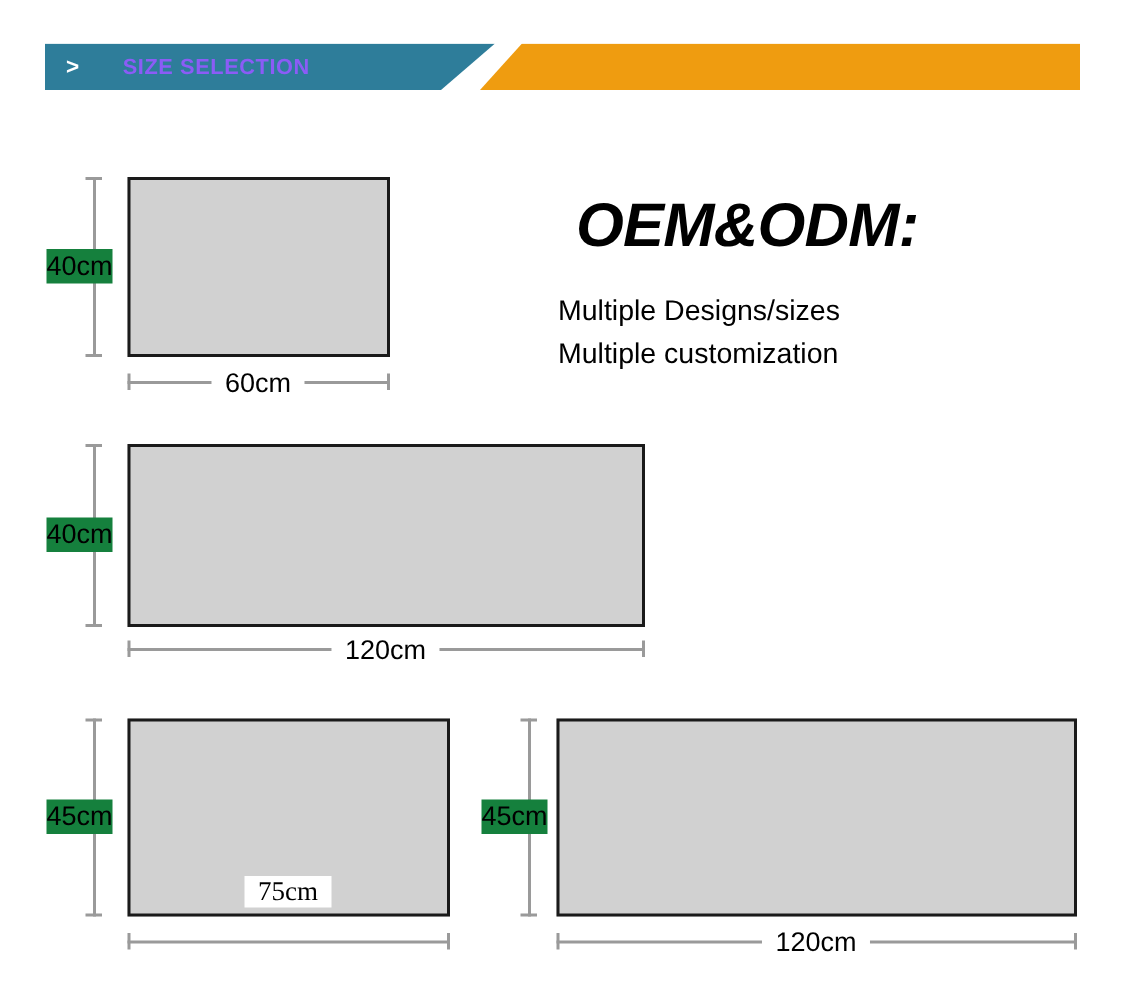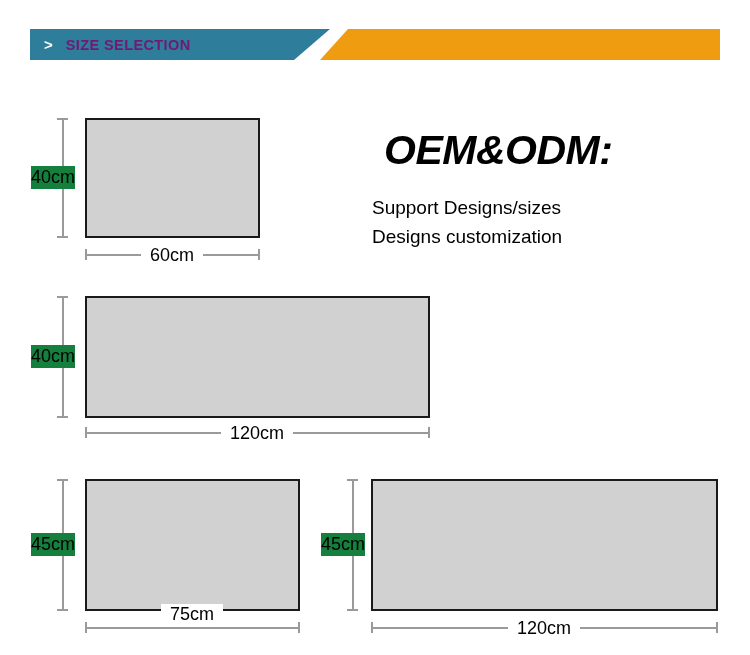--- a/index.html
+++ b/index.html
@@ -55,25 +55,26 @@
     z-index: 3;
   }
   .banner-chevron {
     color: #ffffff;
     font-size: 15px;
     font-weight: bold;
     line-height: 1;
     letter-spacing: 0;
   }
   .banner-title {
-    color: #701a75;
+    color: #8b5cf6;
     font-size: 14.5px;
     font-weight: bold;
     letter-spacing: 0.4px;
     white-space: nowrap;
+    margin-left: 16px;
   }
 
   
   .oem-block {
     position: absolute;
     left: 372px;
     top: 118px;
     width: 340px;
   }
   .oem-title {
@@ -180,22 +181,22 @@
   <div class="banner-orange"></div>
   <div class="banner-label">
     <span class="banner-chevron">&gt;</span>
     <span class="banner-title">SIZE SELECTION</span>
   </div>
 </div>
 
 <div class="oem-block">
   <div class="oem-title">OEM&amp;ODM:</div>
   <div class="oem-sub-wrap">
-    <div class="oem-sub">Support Designs/sizes</div>
-    <div class="oem-sub">Designs customization</div>
+    <div class="oem-sub">Multiple Designs/sizes</div>
+    <div class="oem-sub">Multiple customization</div>
   </div>
 </div>
 
 <div class="figure" style="left:0px; top:0px; width:750px; height:655px;">
 
   <div class="rect" style="left:85px; top:118px; width:175px; height:120px;"></div>
 
   <div class="dim-v" style="left:57px; top:118px; height:120px;">
     <div class="line"></div>
     <div class="tick t-top"></div>
@@ -239,21 +240,21 @@
     <div class="tick t-top"></div>
     <div class="tick t-bot"></div>
   </div>
   <div class="dim-v-label" style="left:31px; top:533px;">45cm</div>
 
   <div class="dim-h" style="left:85px; top:622px; width:215px;">
     <div class="line"></div>
     <div class="tick t-left"></div>
     <div class="tick t-right"></div>
   </div>
-  <div class="dim-h-label" style="left:192px; top:604px;">75cm</div>
+  <div class="dim-h-label" style="left:192px; top:584px;font-family:Liberation Serif, serif;">75cm</div>
 </div>
 
 <div class="figure" style="left:0px; top:0px; width:750px; height:655px;">
 
   <div class="rect" style="left:371px; top:479px; width:347px; height:132px;"></div>
 
   <div class="dim-v" style="left:347px; top:479px; height:132px;">
     <div class="line"></div>
     <div class="tick t-top"></div>
     <div class="tick t-bot"></div>

